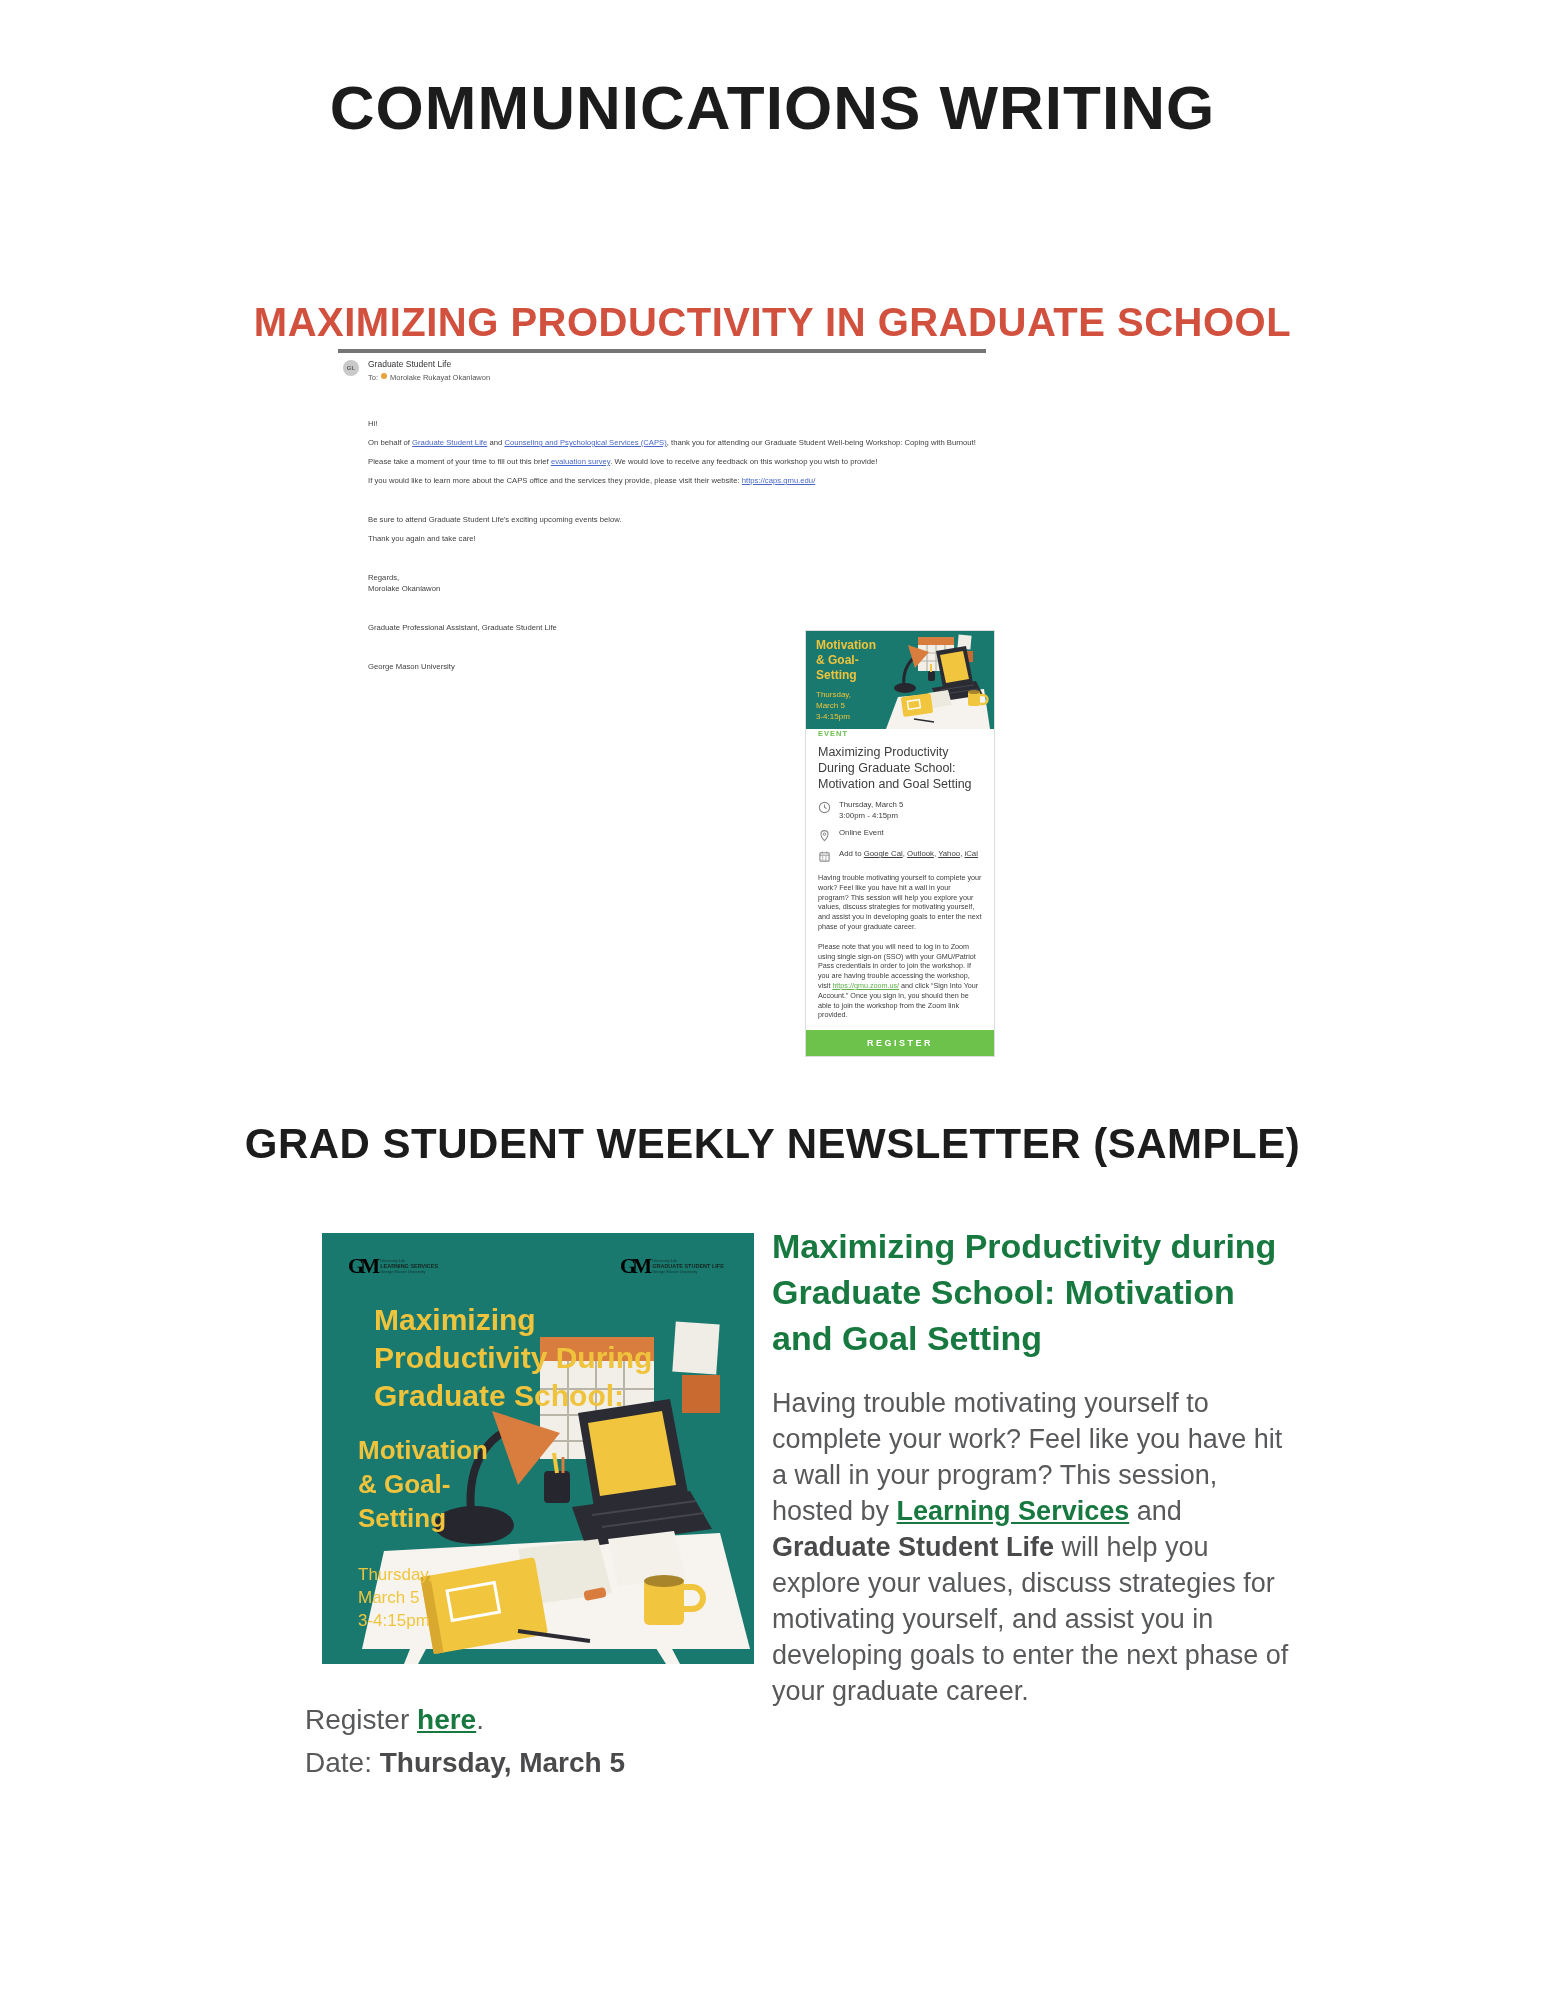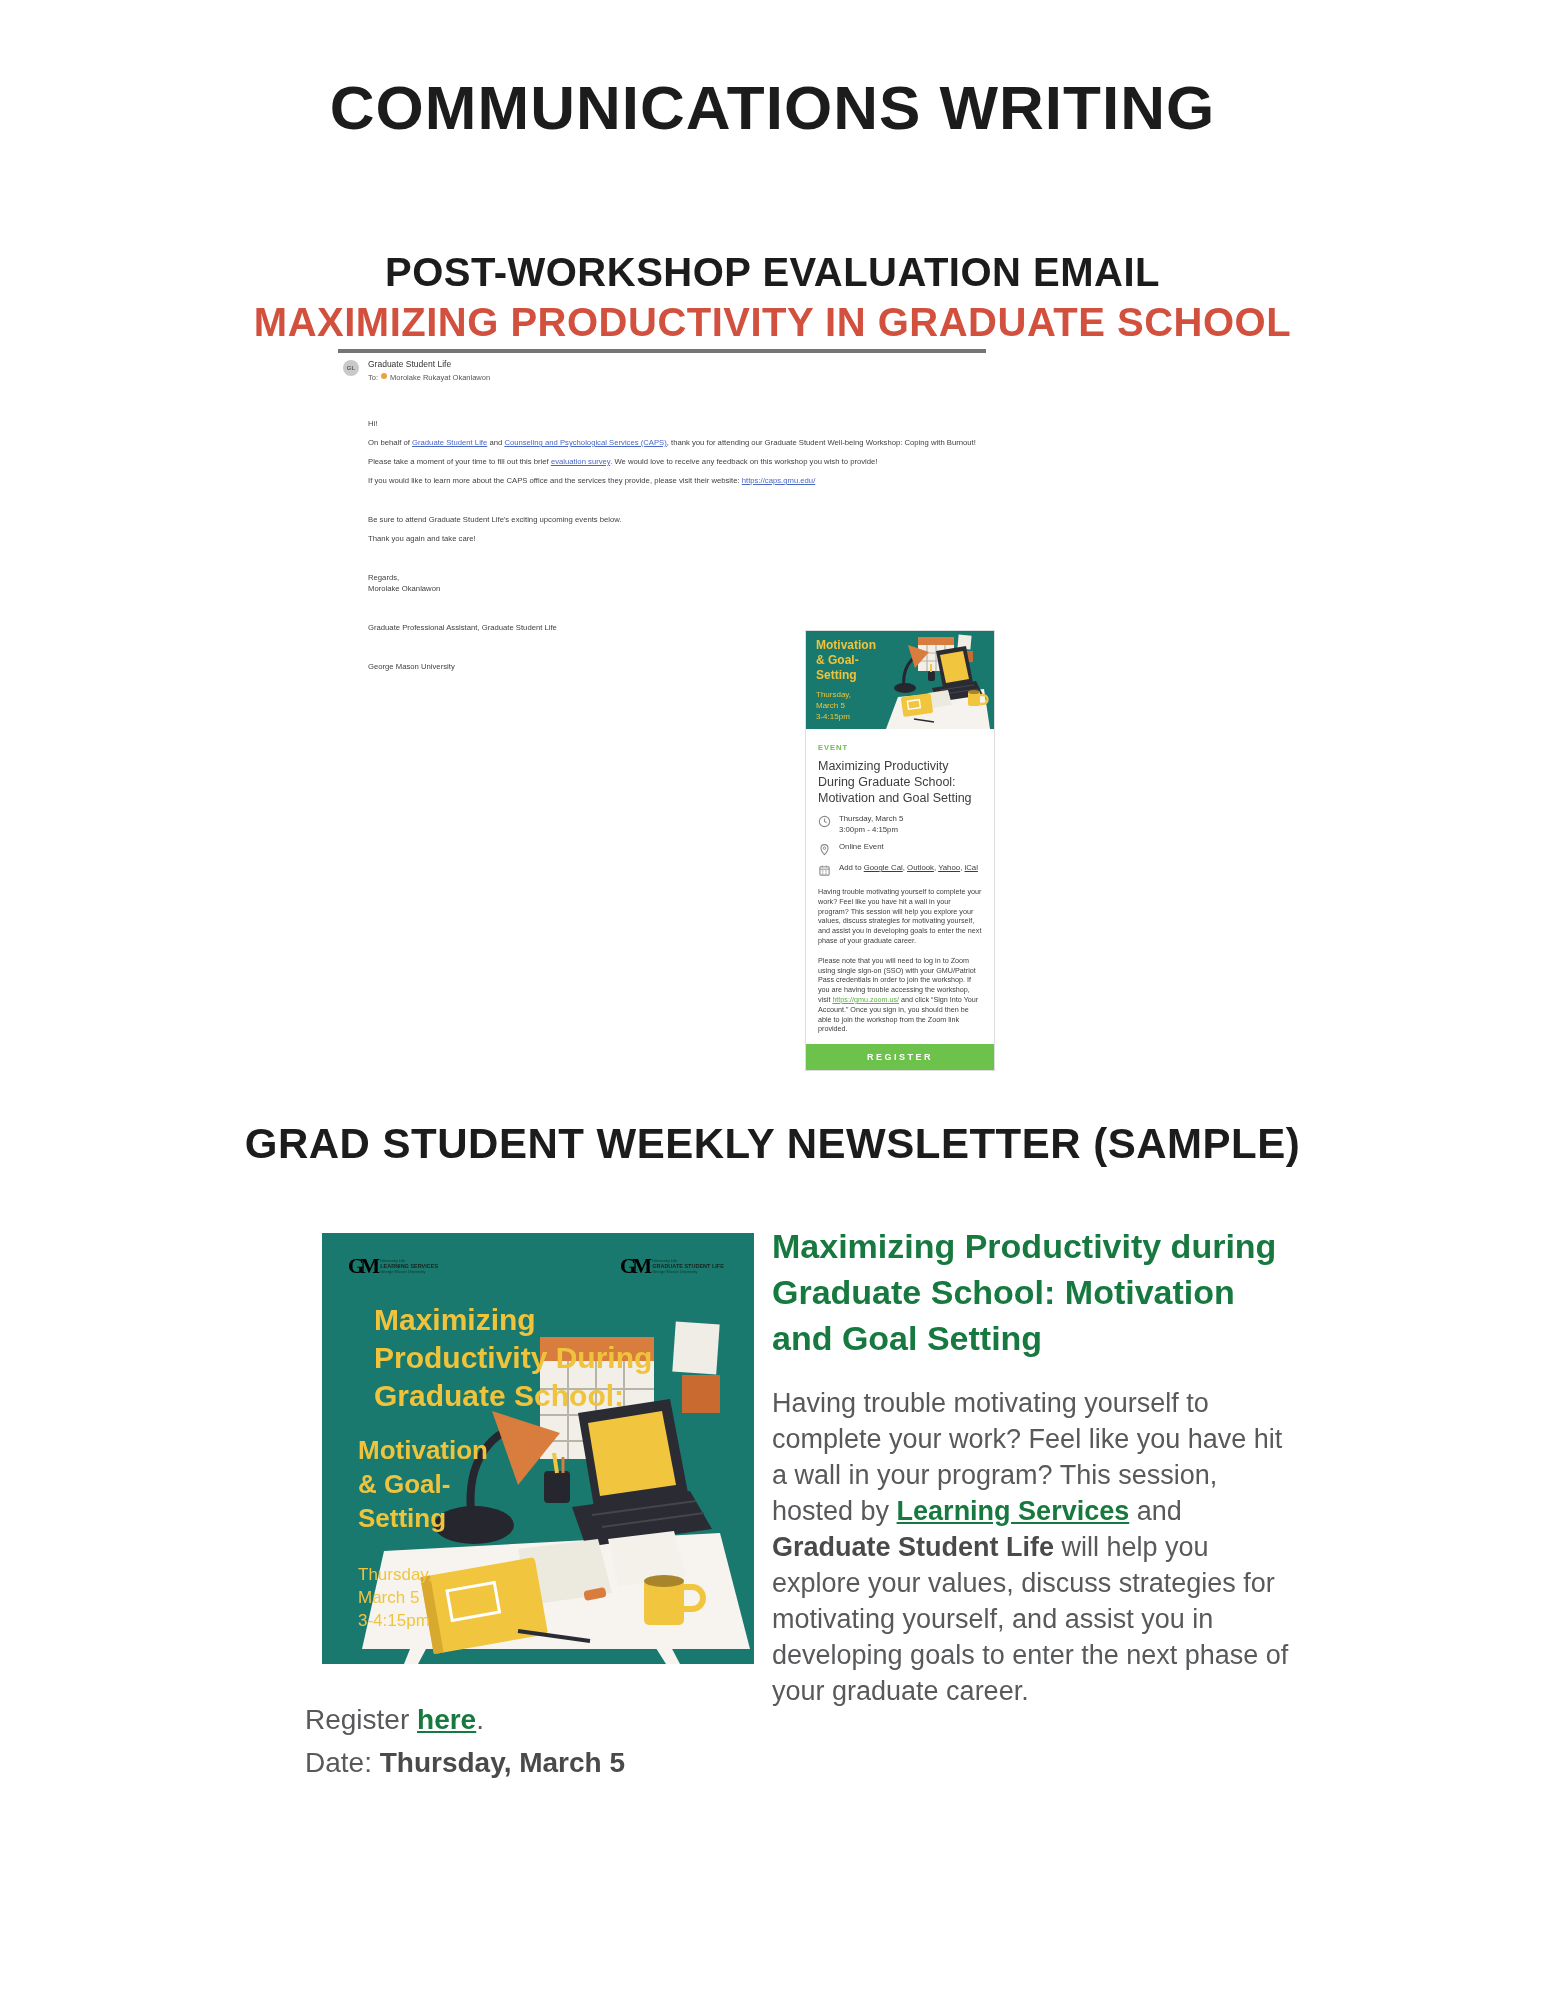--- a/index.html
+++ b/index.html
@@ -29,21 +29,21 @@
   .email-body a{color:#4a67c8;text-decoration:underline;}
 
   
   .event-card{position:absolute;left:805px;top:630px;width:190px;background:#fff;
               border:1px solid #ddd;box-sizing:border-box;}
   .event-flyer{position:relative;width:100%;height:98px;background:#19796e;overflow:hidden;}
   .ef-title{position:absolute;left:10px;top:7px;font-size:12px;line-height:15px;font-weight:bold;
             color:#f0c33c;white-space:pre-line;}
   .ef-date{position:absolute;left:10px;top:58px;font-size:8px;line-height:11px;color:#f0c33c;white-space:pre-line;}
   .ef-illu{position:absolute;right:0;bottom:0;width:110px;height:98px;}
-  .event-body{padding:14px 12px 0 12px;}
+  .event-body{padding:0 12px 0 12px;}
   .event-label{font-size:7.5px;font-weight:bold;letter-spacing:1px;color:#6cc04e;}
   .event-title{margin:6px 0 8px 0;font-size:12.5px;line-height:16px;font-weight:normal;color:#3d3d3d;}
   .detail{display:flex;gap:8px;margin-bottom:7px;align-items:flex-start;}
   .detail svg{flex:0 0 13px;margin-top:1px;}
   .detail-text{font-size:7.8px;line-height:10.5px;color:#3d3d3d;}
   .detail-text a{color:#3d3d3d;text-decoration:underline;}
   .desc{margin:10px 0 0 0;font-size:7.2px;line-height:9.8px;color:#3d3d3d;}
   .desc a{color:#5fae4a;text-decoration:underline;}
   .register-btn{margin:10px -12px 0 -12px;height:26px;background:#6cc24a;color:#fff;
                 font-size:9px;font-weight:bold;letter-spacing:2.5px;
@@ -77,21 +77,20 @@
   .nl-register p{margin:0;}
   .nl-register a{color:#17793f;font-weight:bold;text-decoration:underline;}
   .nl-register b{color:#4a4a4c;}
 </style>
 </head>
 <body>
 
 <div id="page">
 
   <h1 id="main-title" class="h-center">COMMUNICATIONS WRITING</h1>
-  <h2 id="sec1-title" class="h-center">POST-WORKSHOP EVALUATION EMAIL</h2>
   <h2 id="sec1-sub" class="h-center">MAXIMIZING PRODUCTIVITY IN GRADUATE SCHOOL</h2>
 
   <div class="email">
     <div class="email-topbar"></div>
     <div class="email-header">
       <div class="avatar">GL</div>
       <div class="sender">Graduate Student Life</div>
       <div class="to-line">
         <span>To:</span>
         <span class="presence-dot"></span>

